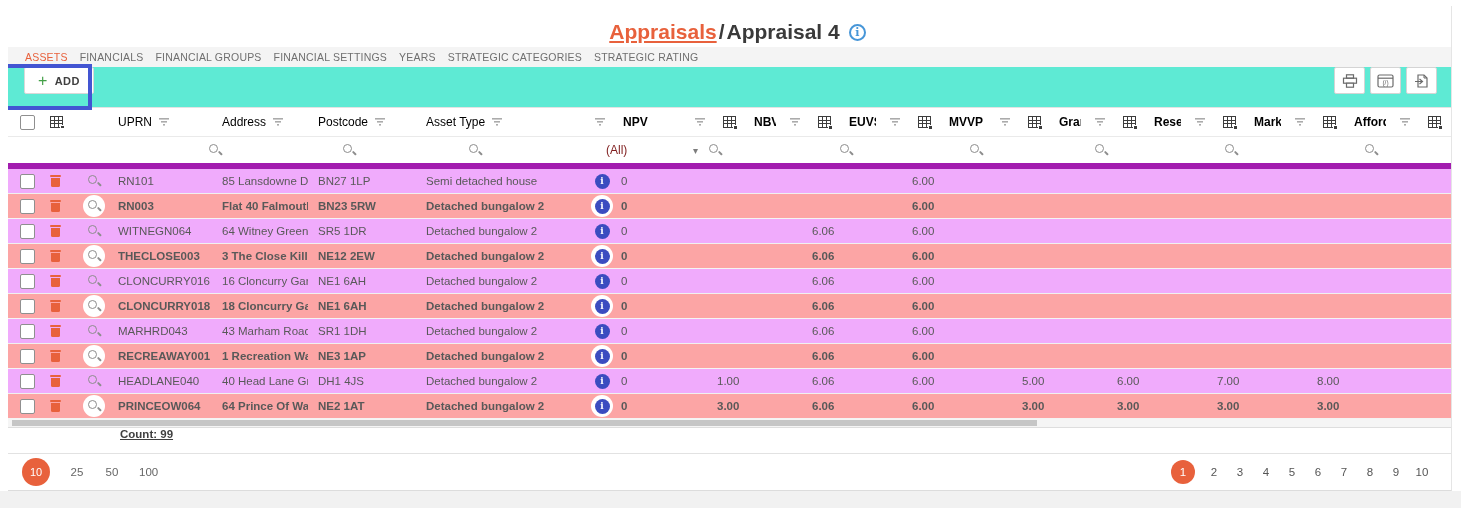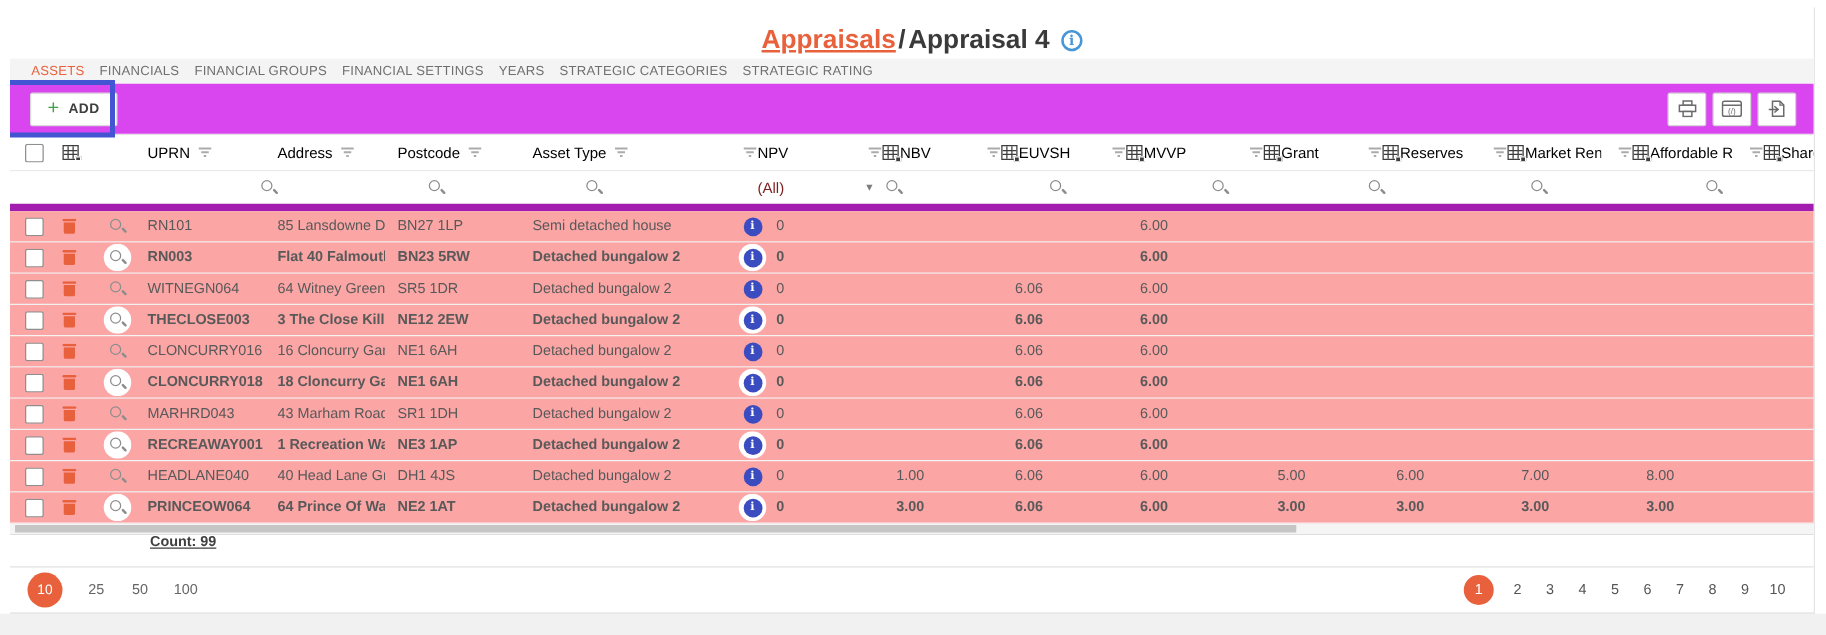--- a/index.html
+++ b/index.html
@@ -20,21 +20,21 @@
   .icon-info-o::before { content:'i'; }
 
   
   .tabbar { height:20px; background:#f4f4f4; display:flex; align-items:stretch; gap:12px; padding:0 17px; font-size:10.5px;
             color:#6f6f6f; letter-spacing:.2px; }
   .tab { position:relative; display:flex; align-items:center; cursor:pointer; white-space:nowrap; }
   .tab.active { color:#e8613c; }
   .tab.active::after { content:''; position:absolute; left:-2px; right:-2px; bottom:0; height:2px; background:#d84a2e; }
 
   
-  .toolbar { height:40px; display:flex; align-items:center; padding:0 14px 0 16px; gap:10px; position:relative; background:#d946ef; }
+  .toolbar { height:40px; display:flex; align-items:flex-start; padding:0 14px 0 16px; gap:10px; position:relative; background:#5eead4; }
   .btn { display:inline-flex; align-items:center; gap:7px; border:1px solid #d8d8d8; border-radius:2px; background:#fff;
          height:27px; padding:0 13px; font-size:11px; font-weight:700; letter-spacing:.4px; color:#3f3f3f;
          font-family:"Liberation Sans", sans-serif; cursor:pointer; }
   .btn.disabled { color:#c9c9c9; border-color:#e7e7e7; }
   .icon-plus { color:#43a047; font-size:16px; font-weight:400; line-height:1; }
   .icon-plus::before { content:'+'; }
   .icon-check { color:#bfe3c0; font-size:12px; font-weight:700; }
   .icon-check::before { content:'\2713'; }
   .icon-x { color:#f5b3a6; font-size:12px; font-weight:700; }
   .icon-x::before { content:'\2715'; }
@@ -48,21 +48,21 @@
   .hcell, .fcell, .cell { flex:none; display:flex; align-items:center; padding-left:10px; box-sizing:border-box;
                           overflow:hidden; white-space:nowrap; }
   .c-sel{width:34px; padding-left:12px;} .c-cmd{width:33px; padding-left:8px;}
   .c-uprn{width:104px;} .c-addr{width:96px;} .c-post{width:108px;} .c-atype{width:165px;}
   .c-npv{width:100px;} .c-nbv{width:95px;} .c-euvsh{width:100px;} .c-mvvp{width:110px;}
   .c-grant{width:95px;} .c-res{width:100px;} .c-mrent{width:100px;} .c-arent{width:105px;} .c-shared{width:90px;}
 
   .ghead { height:30px; align-items:center; border-top:1px solid #e3e3e3; border-bottom:1px solid #eaeaea;
            color:#000000; font-size:12px; }
   .hcell { gap:7px; }
-  .hcell.numh { padding-left:14px; gap:1px; }
+  .hcell.numh { padding-left:14px; gap:18px;font-weight:bold; }
 
   .icon-filter { display:inline-block; width:10px; height:8px; flex:none; background:
       linear-gradient(#ababab,#ababab) 50% 0/10px 1.6px no-repeat,
       linear-gradient(#ababab,#ababab) 50% 3.2px/6px 1.6px no-repeat,
       linear-gradient(#ababab,#ababab) 50% 6.4px/2px 1.6px no-repeat; }
   .icon-grid { display:inline-block; width:13px; height:12px; flex:none; position:relative; border:1.4px solid #3d3d3d;
       box-sizing:border-box; background:
       linear-gradient(#3d3d3d,#3d3d3d) 0 2.6px/100% 1.3px no-repeat,
       linear-gradient(#3d3d3d,#3d3d3d) 0 6.4px/100% 1.3px no-repeat,
       linear-gradient(#3d3d3d,#3d3d3d) 2.9px 0/1.3px 100% no-repeat,
@@ -76,21 +76,21 @@
   .icon-search::before { content:''; position:absolute; left:1px; top:1px; width:7px; height:7px;
       border:1.6px solid #8d8d8d; border-radius:50%; }
   .icon-search::after { content:''; position:absolute; left:10.2px; top:9.6px; width:4.5px; height:1.8px;
       background:#8d8d8d; border-radius:1px; transform:rotate(45deg); }
   .caret { color:#7d7d7d; font-size:10px; }
   .caret::before { content:'\25BE'; }
   .fcell.c-atype { padding-right:38px; }
   .fcell.c-atype .flex-space { flex:1; }
 
   
-  .grow { height:25px; align-items:center; font-size:11.5px; color:#595959; border-bottom:1px solid #f0f0f0; background:#fca5a5; }
+  .grow { height:25px; align-items:center; font-size:11.5px; color:#595959; border-bottom:1px solid #f0f0f0; background:#f0abfc; }
   .grow.stripe { background:#fca5a5; border-bottom:1px solid #f4f4f4;font-weight:bold; }
   .cell.num { padding-left:36px; }
   .cell.c-npv { gap:8px; padding-left:10px; }
   .cbx { display:inline-block; width:15px; height:15px; border:1px solid #8f8f8f; border-radius:2px; background:#fff;
          box-sizing:border-box; cursor:pointer; }
   .icon-trash { display:inline-block; width:11px; height:13px; position:relative; cursor:pointer; }
   .icon-trash::before { content:''; position:absolute; left:0; top:0; width:11px; height:2.6px; background:#e8613c; border-radius:1px; }
   .icon-trash::after { content:''; position:absolute; left:1px; top:3.6px; width:9px; height:9px; background:#e8613c;
       border-radius:0 0 1.5px 1.5px; }
   .bubble { width:22px; height:22px; border-radius:50%; display:inline-flex; align-items:center; justify-content:center; flex:none; }

